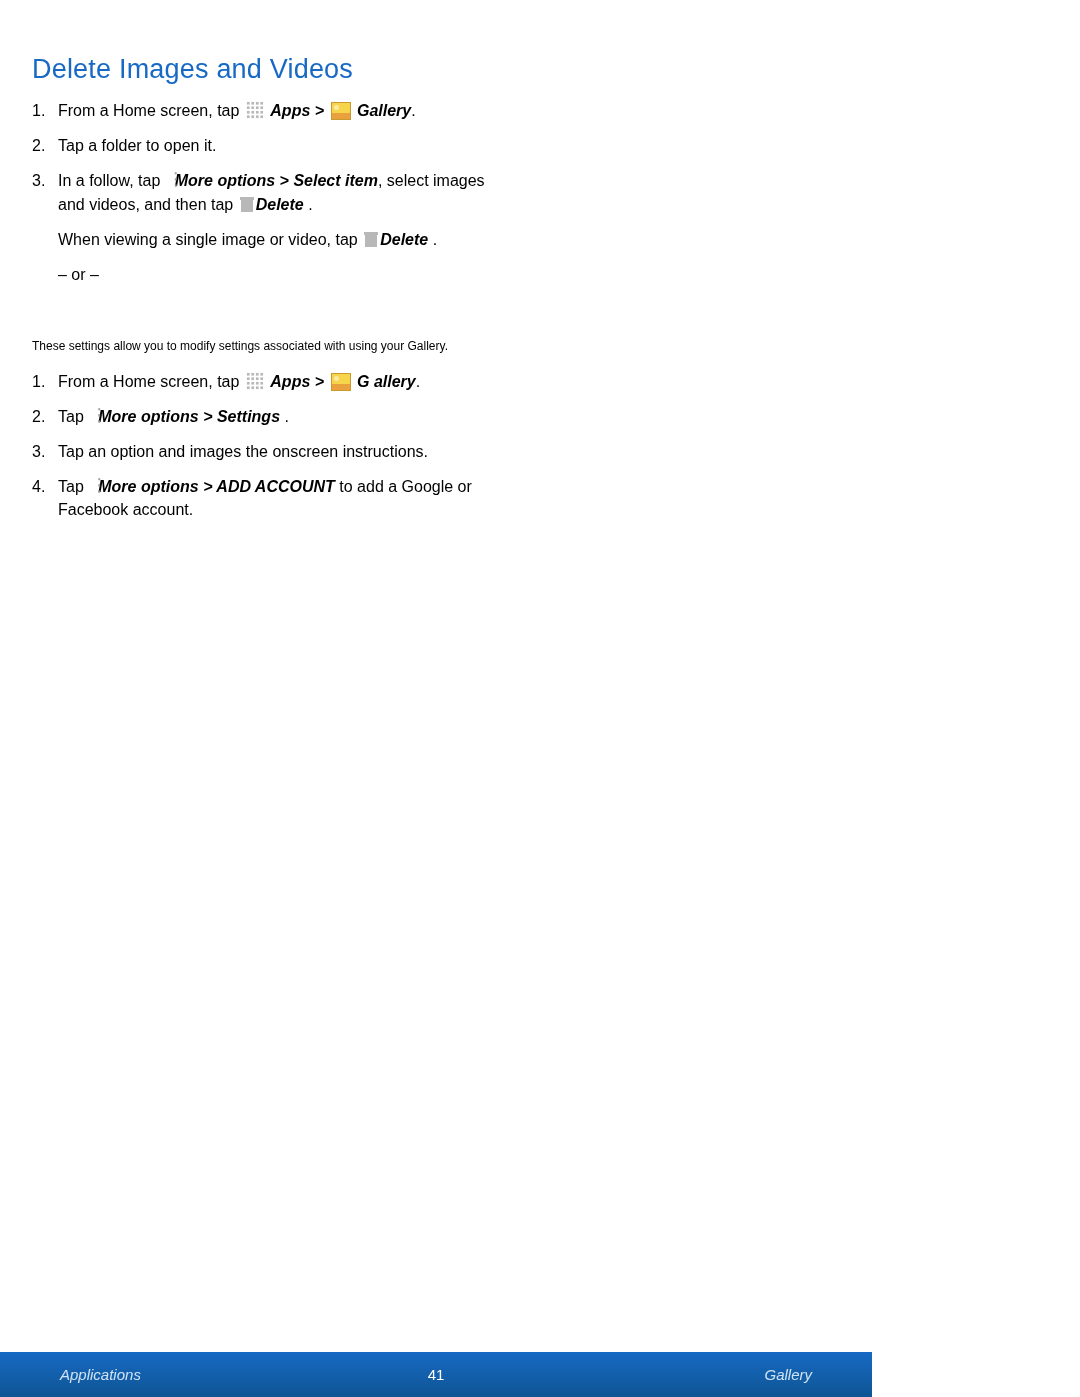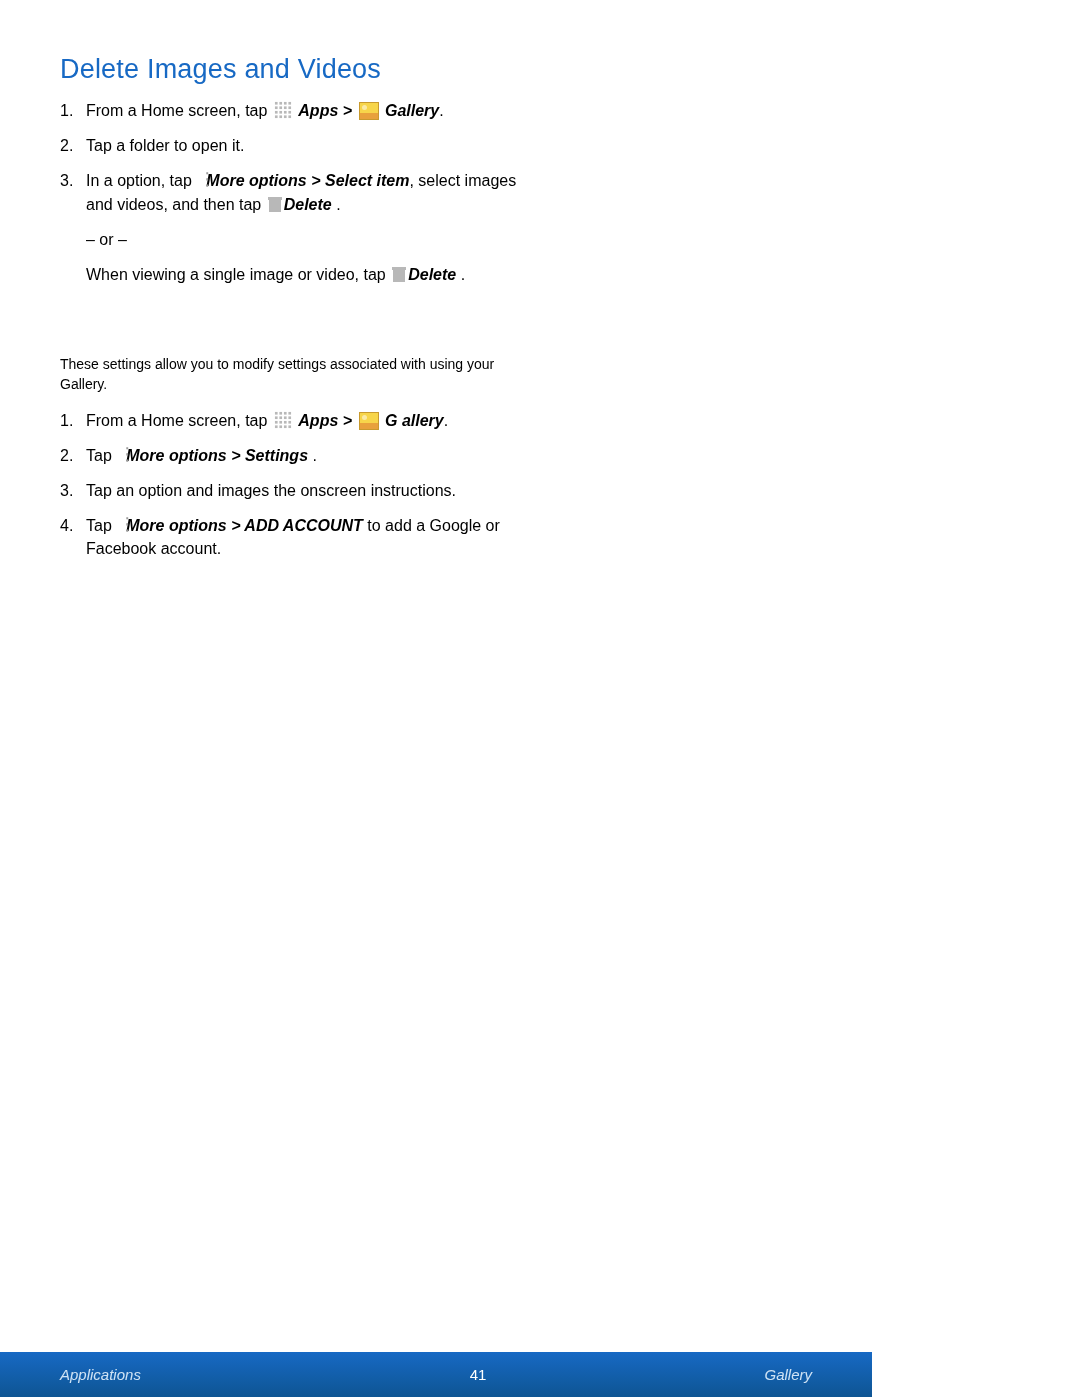--- a/index.html
+++ b/index.html
@@ -1,28 +1,28 @@
 <!DOCTYPE html>
 <html><head>
 <meta charset="utf-8">
 <style>
   * { box-sizing: border-box; margin: 0; padding: 0; }
   html, body { width: 1080px; height: 1397px; background: #fff; font-family: Arial, Helvetica, sans-serif; color: #000; }
-  .page { position: relative; width: 872px; height: 1397px; padding: 54px 60px 0 60px; }
+  .page { position: relative; width: 872px; height: 1397px; padding: 54px 60px 0 32px; }
   .content { width: 470px; }
   h2.section-heading { color: #1769c4; font-size: 27px; font-weight: 400; margin-bottom: 14px; letter-spacing: 0.2px; }
   ol.steps { list-style: none; counter-reset: step; font-size: 16px; line-height: 1.45; }
   ol.steps > li { counter-increment: step; position: relative; padding-left: 26px; margin-bottom: 12px; }
   ol.steps > li::before { content: counter(step) "."; position: absolute; left: 0; top: 0; }
   .sub { margin-top: 12px; }
   .bold { font-weight: 700; font-style: italic; }
-  .intro-text { font-size: 14px; line-height: 1.45; margin-bottom: 14px; margin-top: 16px; }
+  .intro-text { font-size: 12px; line-height: 1.45; margin-bottom: 14px; }
   .section-gap { height: 40px; }
   .footer { position: absolute; left: 0; right: 0; bottom: 0; height: 45px; background: #1161a8; background: linear-gradient(#1769c4, #0e5593); color: #cfe3f5; display: flex; align-items: center; justify-content: space-between; padding: 0 60px; font-size: 15px; font-style: italic; gap: 32px; }
-  .footer .center { position: absolute; left: 50%; transform: translateX(-50%); font-style: normal; color: #fff; margin-left: 42px; }
+  .footer .center { position: absolute; left: 50%; transform: translateX(-50%); font-style: normal; color: #fff; }
   
   .icon { display: inline-block; vertical-align: -3px; margin: 0 2px; }
   .icon-apps { width: 18px; height: 18px; position: relative; }
   .icon-apps::before { content: ""; position: absolute; inset: 0; background:
       radial-gradient(circle, #b8b8b8 1.3px, transparent 1.4px) 0 0 / 4.5px 4.5px;
   }
   .icon-gallery { width: 20px; height: 18px; background: linear-gradient(#f7d54a 60%, #e8a13c 60%); border: 1px solid #c99a2e; position: relative; top: 1px; }
   .icon-gallery::after { content: ""; position: absolute; left: 2px; top: 2px; width: 5px; height: 5px; background: #fff; border-radius: 50%; opacity: .5; }
   .icon-more { width: 6px; height: 18px; position: relative; }
   .icon-more::before { content: "⋮"; color: #9a9a9a; font-size: 18px; line-height: 18px; position: absolute; left: 0; top: -1px; }
@@ -43,25 +43,25 @@
         <span>From a Home screen, tap </span>
         <span class="icon icon-apps"></span>
         <span class="bold">Apps &gt; </span>
         <span class="icon icon-gallery"></span>
         <span class="bold"> Gallery</span><span>.</span>
       </li>
       <li>
         <span>Tap a folder to open it.</span>
       </li>
       <li>
-        <span>In a option, tap </span><span class="icon icon-more"></span><span class="bold">More options &gt; Select item</span><span>, select images and videos, and then tap </span><span class="icon icon-trash"></span><span class="bold">Delete </span><span>.</span>
-        <div class="sub">– or –</div>
+        <span>In a follow, tap </span><span class="icon icon-more"></span><span class="bold">More options &gt; Select item</span><span>, select images and videos, and then tap </span><span class="icon icon-trash"></span><span class="bold">Delete </span><span>.</span>
         <div class="sub">
           <span>When viewing a single image or video, tap </span><span class="icon icon-trash"></span><span class="bold">Delete </span><span>.</span>
         </div>
+        <div class="sub">– or –</div>
       </li>
     </ol>
 
     <div class="section-gap"></div>
 
     <p class="intro-text">These settings allow you to modify settings associated with using your Gallery.</p>
 
     <ol class="steps">
       <li>
         <span>From a Home screen, tap </span>

